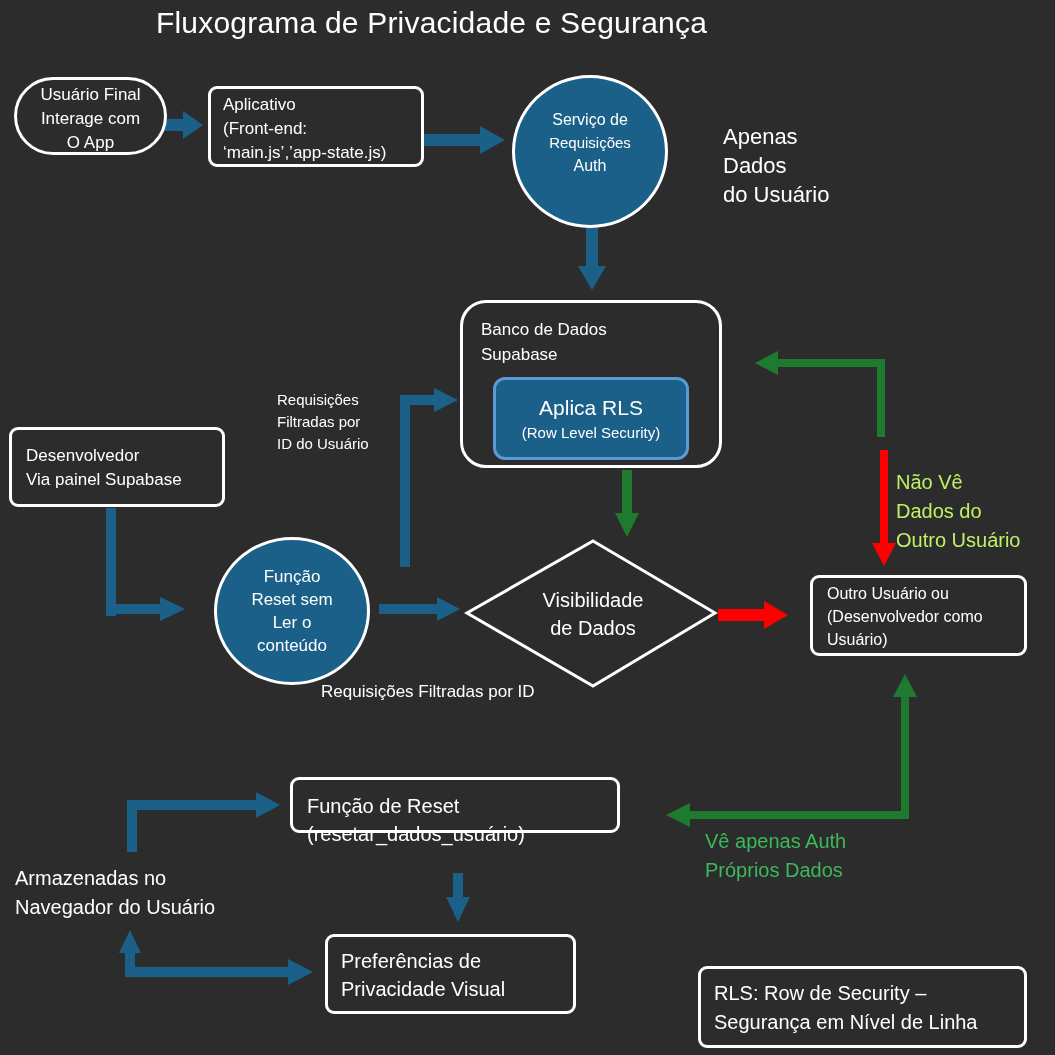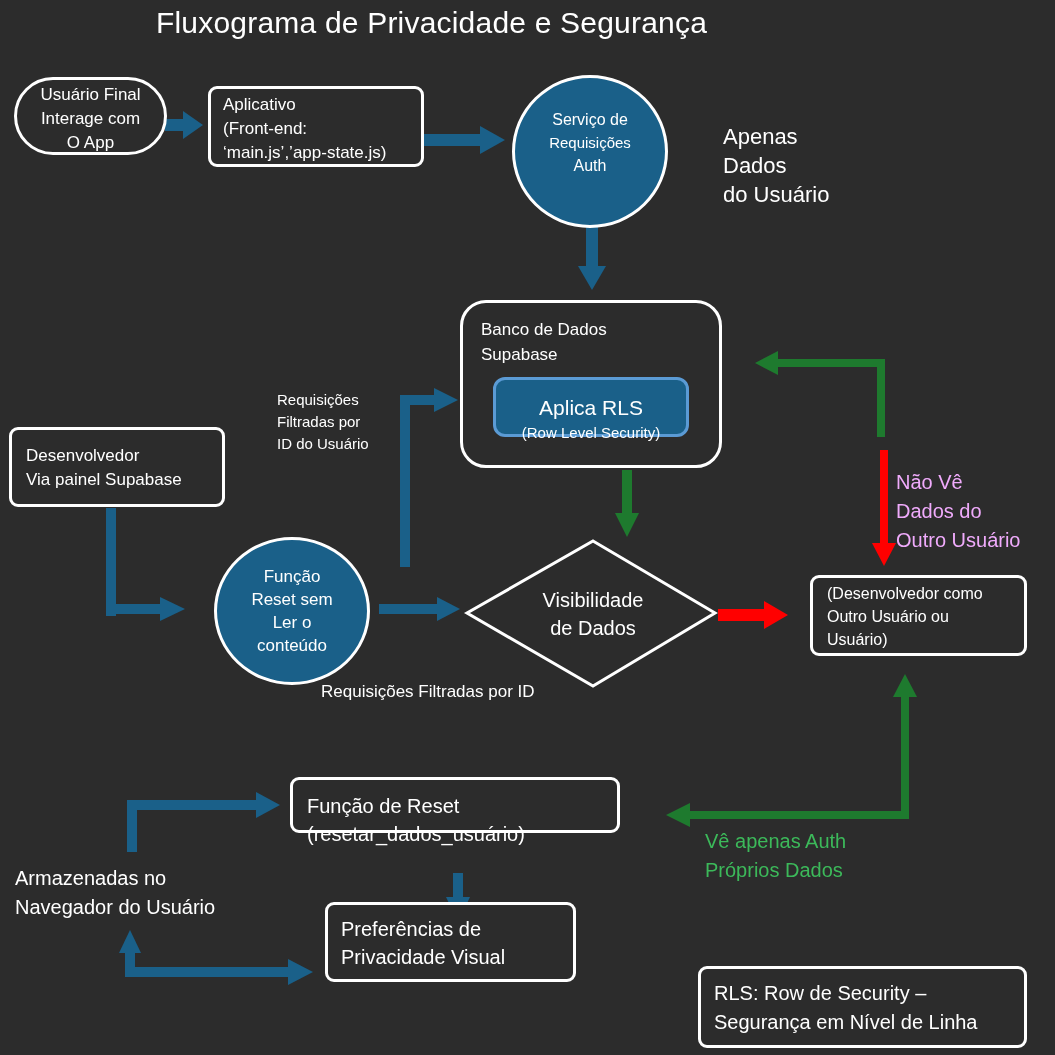--- a/index.html
+++ b/index.html
@@ -161,21 +161,21 @@
   <span>Apenas</span>
   <span>Dados</span>
   <span>do Usuário</span>
 </div>
 
 <div class="box" style="left:460px; top:300px; width:262px; height:168px; border-radius:26px; font-size:17px; line-height:25px; padding:14px 0 0 18px;">
   <span class="line">Banco de Dados</span>
   <span class="line">Supabase</span>
 </div>
 
-<div class="rls" style="left:493px; top:377px; width:196px; height:60px; padding-top:14px;">
+<div class="rls" style="left:493px; top:377px; width:196px; height:83px; padding-top:14px;">
   <div style="font-size:21px; line-height:28px;">Aplica RLS</div>
   <div style="font-size:15px; line-height:22px;">(Row Level Security)</div>
 </div>
 
 <div class="label" style="left:277px; top:389px; font-size:15px; line-height:22px;">
   <span>Requisições</span>
   <span>Filtradas por</span>
   <span>ID do Usuário</span>
 </div>
 
@@ -192,47 +192,47 @@
 </div>
 
 <div class="label" style="left:321px; top:681px; font-size:17px; line-height:22px;">Requisições Filtradas por ID</div>
 
 <div class="diamond-text" style="left:500px; top:586px; width:186px;">
   <span style="display:block">Visibilidade</span>
   <span style="display:block">de Dados</span>
 </div>
 
 <div class="box" style="left:810px; top:575px; width:217px; height:81px; font-size:16px; line-height:23px; padding:4px 0 0 14px;">
+  <span class="line">Outro Usuário ou</span>
   <span class="line">(Desenvolvedor como</span>
-  <span class="line">Outro Usuário ou</span>
   <span class="line">Usuário)</span>
 </div>
 
-<div class="label" style="left:896px; top:468px; font-size:20px; line-height:29px; color:#f0abfc;">
+<div class="label" style="left:896px; top:468px; font-size:20px; line-height:29px; color:#bef264;">
   <span>Não Vê</span>
   <span>Dados do</span>
   <span>Outro Usuário</span>
 </div>
 
 <div class="label" style="left:705px; top:827px; font-size:20px; line-height:29px; color:#3cb95a;">
   <span>Vê apenas Auth</span>
   <span>Próprios Dados</span>
 </div>
 
 <div class="box" style="left:290px; top:777px; width:330px; height:56px; font-size:20px; line-height:28px; padding:12px 0 0 14px;">
   <span class="line">Função de Reset</span>
   <span class="line">(resetar_dados_usuário)</span>
 </div>
 
 <div class="label" style="left:15px; top:864px; font-size:20px; line-height:29px;">
   <span>Armazenadas no</span>
   <span>Navegador do Usuário</span>
 </div>
 
-<div class="box" style="left:325px; top:902px; width:251px; height:80px; font-size:20px; line-height:28px; padding:10px 0 0 13px;">
+<div class="box" style="left:325px; top:934px; width:251px; height:80px; font-size:20px; line-height:28px; padding:10px 0 0 13px;">
   <span class="line">Preferências de</span>
   <span class="line">Privacidade Visual</span>
 </div>
 
 <div class="box" style="left:698px; top:966px; width:329px; height:82px; font-size:20px; line-height:29px; padding:10px 0 0 13px;">
   <span class="line">RLS: Row de Security –</span>
   <span class="line">Segurança em Nível de Linha</span>
 </div>
 
 </body></html>

